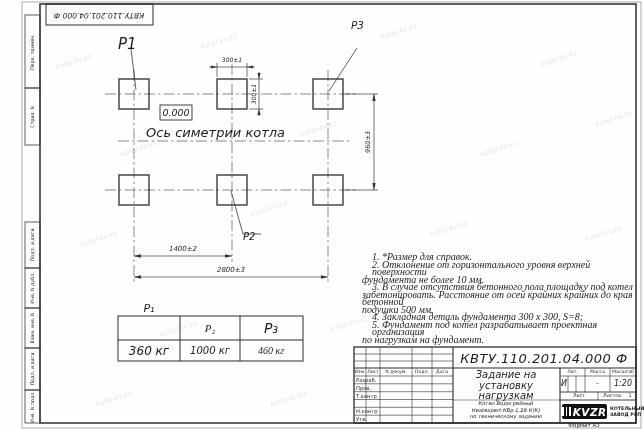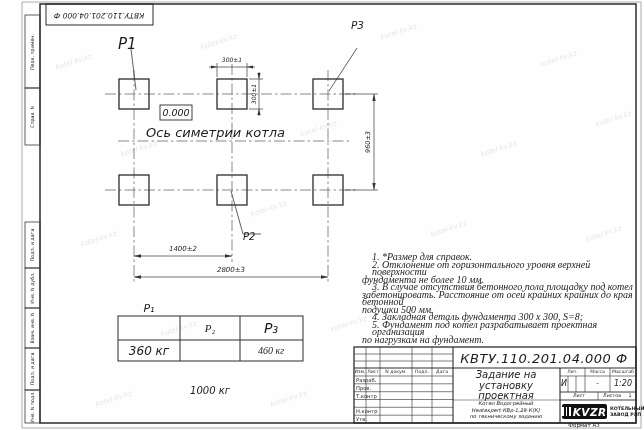--- a/index.html
+++ b/index.html
@@ -167,40 +167,40 @@
   <div class="t cc" style="left:232px;top:60px;font-size:6px;">300±1</div>
   <div class="t rot90" style="left:254px;top:94px;font-size:6px;">300±1</div>
   <div class="t rot90" style="left:368px;top:142px;font-size:6.5px;">960±3</div>
   <div class="t cc" style="left:183px;top:249px;font-size:7px;">1400±2</div>
   <div class="t cc" style="left:231px;top:270px;font-size:7px;text-align:center;">2800±3</div>
 
   <div class="t cc" style="left:149px;top:308px;font-size:11px;">P₁</div>
   <div class="t cc" style="left:210px;top:328px;font-size:11px;font-family:Liberation Serif, serif;">P₂</div>
   <div class="t cc" style="left:271px;top:328px;font-size:14px;">P₃</div>
   <div class="t cc" style="left:149px;top:350.5px;font-size:12px;font-style:italic;">360 кг</div>
-  <div class="t cc" style="left:210px;top:350.5px;font-size:10px;margin-top:40px;">1000 кг</div>
+  <div class="t cc" style="left:210px;top:350.5px;font-size:10px;">1000 кг</div>
   <div class="t cc" style="left:271px;top:350.5px;font-size:10px;font-family:Liberation Serif, serif;">460 кг</div>
 
   <div class="notes">
     <div class="ind">1.  *Размер для справок.</div>
     <div class="ind">2.  Отклонение от горизонтального уровня верхней поверхности</div>
     <div>фундамента не более 10 мм.</div>
     <div class="ind">3.  В случае отсутствия бетонного пола площадку под котел</div>
     <div>забетонировать. Расстояние от осей крайних крайних до края бетонной</div>
     <div>подушки 500 мм.</div>
     <div class="ind">4.  Закладная деталь фундамента  300 х 300, S=8;</div>
     <div class="ind">5.  Фундамент под котел разрабатывает проектная организация</div>
     <div>по нагрузкам на фундамент.</div>
   </div>
 
   <div class="t cc" style="left:544px;top:357.5px;font-size:13px;letter-spacing:0.5px;">КВТУ.110.201.04.000  Ф</div>
 
   <div class="t cc" style="left:506px;top:375px;font-size:10px;">Задание на</div>
   <div class="t cc" style="left:506px;top:385.5px;font-size:10px;">установку</div>
-  <div class="t cc" style="left:506px;top:396px;font-size:10px;">проектная</div>
+  <div class="t cc" style="left:506px;top:396px;font-size:10px;">нагрузкам</div>
 
   <div class="t cc" style="left:506px;top:404px;font-size:5.2px;">Котел Водогрейный</div>
   <div class="t cc" style="left:506px;top:410.5px;font-size:5.2px;">Heatexpert-КВр-1,28-К(К)</div>
   <div class="t cc" style="left:506px;top:417px;font-size:5.2px;">по техническому заданию</div>
 
   <div class="t cc" style="left:360px;top:372px;font-size:4.6px;font-style:normal;">Изм.</div>
   <div class="t cc" style="left:373px;top:372px;font-size:4.6px;font-style:normal;">Лист</div>
   <div class="t cc" style="left:396px;top:372px;font-size:4.6px;font-style:normal;">N докум.</div>
   <div class="t cc" style="left:422px;top:372px;font-size:4.6px;font-style:normal;">Подп.</div>
   <div class="t cc" style="left:442px;top:372px;font-size:4.6px;font-style:normal;">Дата</div>

